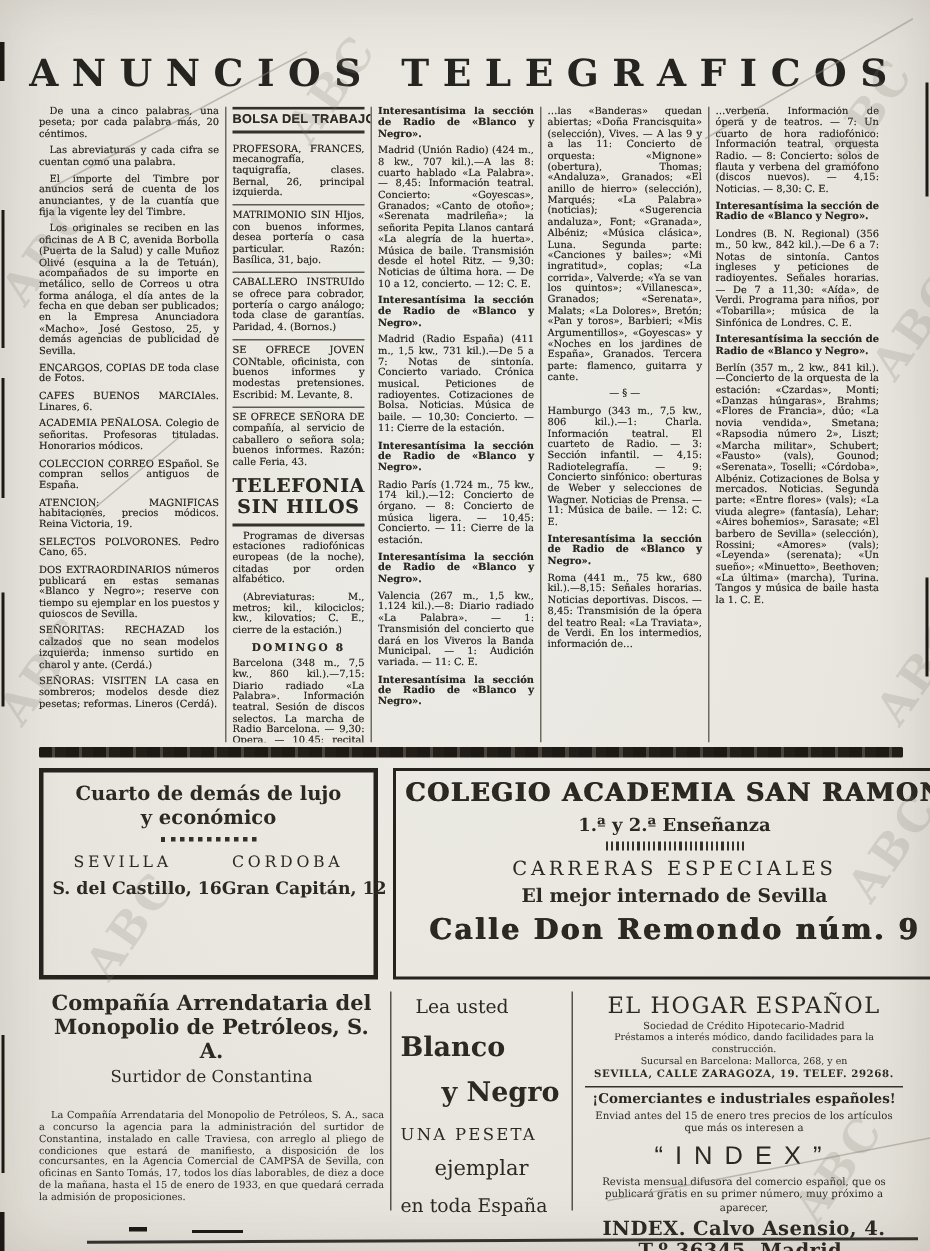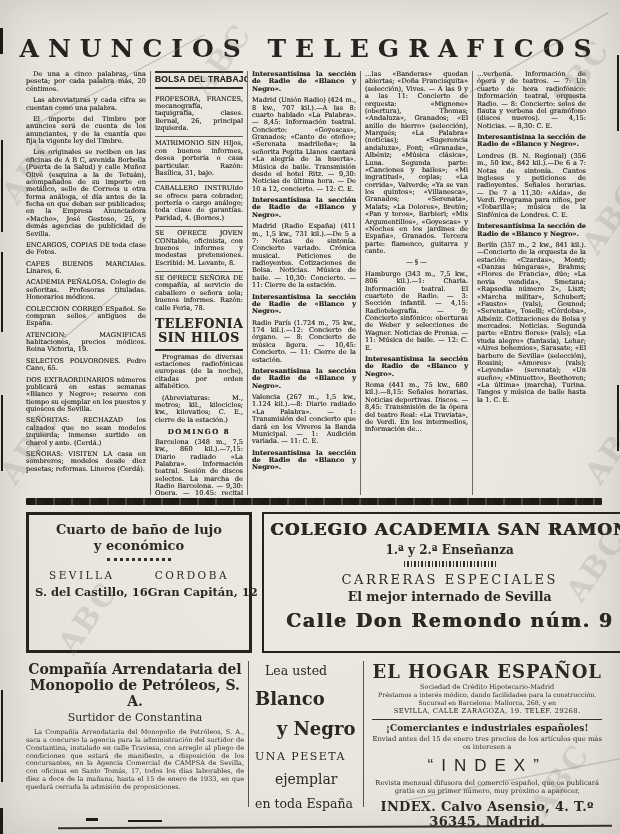--- a/index.html
+++ b/index.html
@@ -67,34 +67,34 @@
   .ad-colegio .hatch { width: 92px; height: 6px; margin: 4px auto 5px;
     background: repeating-linear-gradient(90deg, #34312b 0 1.5px, transparent 1.5px 3.5px); }
   .ad-colegio .l3 { font-size: 13px; letter-spacing: 2.5px; }
   .ad-colegio .l4 { font-size: 12.5px; font-weight: bold; margin-top: 2px; }
   .ad-colegio .l5 { font-size: 19px; font-weight: bold; letter-spacing: 1.5px; margin-top: 5px;
     text-shadow: .6px 0 0 #26231e; white-space: nowrap; }
   .bottom-row { display: flex; margin: 8px 18px 0 26px; height: 146px; }
   .ad-campsa { width: 234px; padding-right: 4px; }
   .ad-campsa .title { font-size: 14px; font-weight: bold; text-align: center; line-height: 1.15; }
   .ad-campsa .sub { font-size: 11px; font-weight: normal; text-align: center; margin-top: 2px; }
-  .ad-campsa .body { font-size: 6.5px; line-height: 1.2; text-align: justify; text-indent: 8px; margin-top: 5px; }
+  .ad-campsa .body { font-size: 6.5px; line-height: 1.2; text-align: justify; text-indent: 8px; margin-top: 16px; }
   .ad-bn { width: 122px; border-left: 1px solid #57534b; border-right: 1px solid #57534b;
     padding: 2px 6px; }
   .ad-bn .l1 { font-size: 12.5px; padding-left: 10px; }
   .ad-bn .l2 { font-size: 18px; font-weight: bold; margin-top: 10px; }
   .ad-bn .l3 { font-size: 18px; font-weight: bold; text-align: right; margin-top: 9px; padding-right: 2px; }
   .ad-bn .l4 { font-size: 11px; letter-spacing: 1.5px; margin-top: 11px; white-space: nowrap; }
   .ad-bn .l5 { font-size: 14px; text-align: center; margin-top: 8px; }
   .ad-bn .l6 { font-size: 12.5px; margin-top: 9px; white-space: nowrap; }
   .ad-hogar { flex: 1; padding-left: 8px; text-align: center; }
-  .ad-hogar .title { font-size: 18px; font-weight: bold; letter-spacing: 1px; white-space: nowrap; }
+  .ad-hogar .title { font-size: 15px; font-weight: normal; letter-spacing: 1px; white-space: nowrap; }
   .ad-hogar .sub { font-size: 6.5px; margin-top: 1px; }
   .ad-hogar .tiny { font-size: 6.3px; line-height: 1.25; }
-  .ad-hogar .caps { font-size: 6.8px; font-weight: normal; letter-spacing: .4px; text-align: center; }
+  .ad-hogar .caps { font-size: 6.8px; font-weight: bold; letter-spacing: .4px; text-align: center; }
   .ad-hogar .rule { border-top: 1.5px solid #34312b; margin: 4px 0 3px; }
   .ad-hogar .chead { font-size: 9px; font-weight: bold; white-space: nowrap; }
   .ad-hogar .cline { font-size: 6.8px; line-height: 1.25; margin-top: 2px; }
   .ad-hogar .ititle { font-family: "Liberation Sans", sans-serif; font-size: 17px;
     letter-spacing: 8px; margin: 4px 0 3px; white-space: nowrap; }
   .ad-hogar .ifoot { font-size: 13px; font-weight: bold; margin-top: 3px; letter-spacing: .3px; }
   .bottom-rule { position: absolute; left: 58px; right: 8px; bottom: 6px; height: 2px;
     background: #35322c; transform: rotate(-.25deg); }
   .wm { position: absolute; font-size: 30px; font-weight: bold; color: #7d7a70; opacity: .20;
     letter-spacing: 2px; transform: rotate(-55deg); pointer-events: none; }
@@ -130,21 +130,21 @@
         </div>
     </div>
 
     <div class="col col2">
       <div class="bolsa-title">BOLSA DEL TRABAJO</div>
       <div class="bolsa-list">
           <p class="entry">PROFESORA, FRANCES, mecanografía, taquigrafía, clases. Bernal, 26, principal izquierda.</p>
           <p class="entry">MATRIMONIO SIN HIjos, con buenos informes, desea portería o casa particular. Razón: Basílica, 31, bajo.</p>
           <p class="entry">CABALLERO INSTRUIdo se ofrece para cobrador, portería o cargo análogo; toda clase de garantías. Paridad, 4. (Bornos.)</p>
           <p class="entry">SE OFRECE JOVEN CONtable, oficinista, con buenos informes y modestas pretensiones. Escribid: M. Levante, 8.</p>
-          <p class="entry">SE OFRECE SEÑORA DE compañía, al servicio de caballero o señora sola; buenos informes. Razón: calle Feria, 78.</p>
+          <p class="entry">SE OFRECE SEÑORA DE compañía, al servicio de caballero o señora sola; buenos informes. Razón: calle Feria, 43.</p>
         </div>
       <div class="tel-title">
         <div>TELEFONIA</div>
         <div>SIN HILOS</div>
       </div>
       <p class="para">Programas de diversas estaciones radiofónicas europeas (de la noche), citadas por orden alfabético.</p>
       <p class="para">(Abreviaturas: M., metros; kil., kilociclos; kw., kilovatios; C. E., cierre de la estación.)</p>
       <div class="day">DOMINGO 8</div>
       <div>
           <p class="entry">Barcelona (348 m., 7,5 kw., 860 kil.).—7,15: Diario radiado «La Palabra». Información teatral. Sesión de discos selectos. La marcha de Radio Barcelona. — 9,30: Opera. — 10,45: recital de canciones. — 11: C. E.</p>
@@ -185,21 +185,21 @@
         </div>
     </div>
 
   </div>
 
   <div class="heavybar"></div>
 
   <div class="ads-row">
 
     <div class="ad-jose">
-      <div class="tag">Cuarto de baño de lujo</div>
+      <div class="tag">Cuarto de demás de lujo</div>
       <div class="tag">y económico</div>
       <div class="squiggle"></div>
       <div class="cities">
         <span>SEVILLA</span>
         <span>CORDOBA</span>
       </div>
       <div class="addrs">
         <span>S. del Castillo, 16</span>
         <span>Gran Capitán, 12</span>
       </div>

